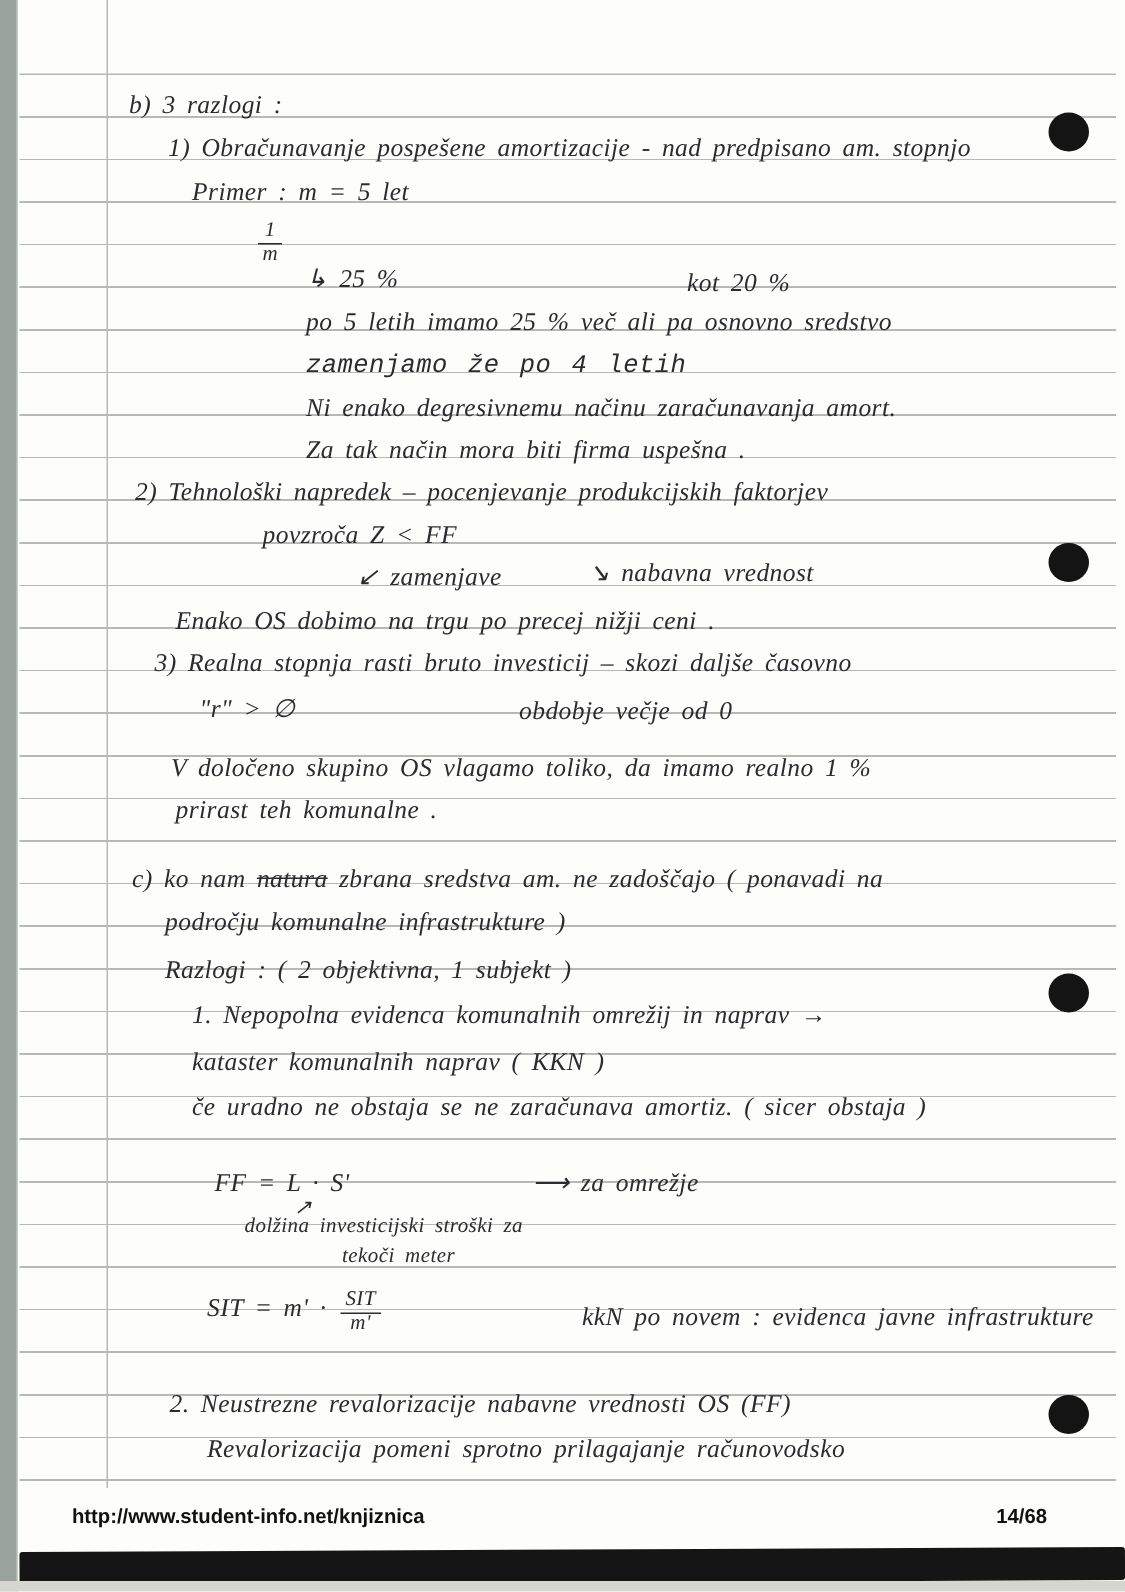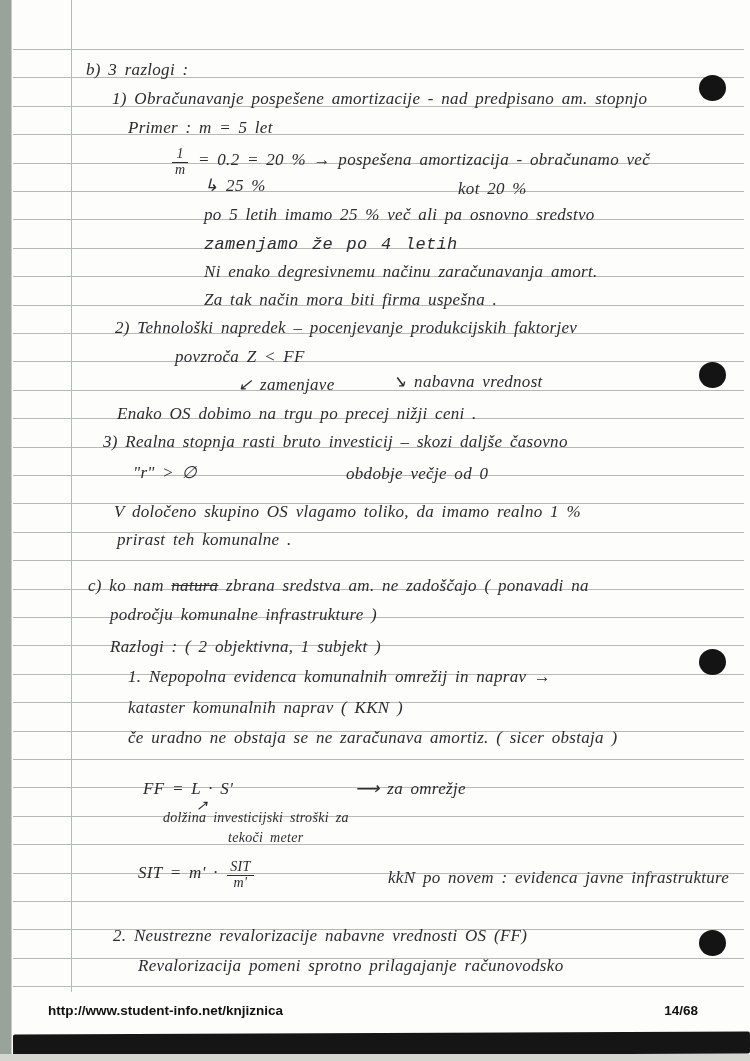--- a/index.html
+++ b/index.html
@@ -38,28 +38,28 @@
 
 <div id="page" style="--paper: #fdfdfb; --ink: #2b2b30; --rule: #b6bab6; --edge: #9aa29c; --holec: #141414;">
   <div class="rules"></div>
   <div class="margin-line"></div>
   <div class="edge-strip"></div>
 
   <div>
       <div class="hand" style="left: 86px; top: 60px;"><span>b)   3  razlogi :</span></div>
       <div class="hand" style="left: 112px; top: 89px;"><span>1) Obračunavanje  pospešene  amortizacije - nad predpisano am. stopnjo</span></div>
       <div class="hand" style="left: 128px; top: 118px;"><span>Primer :   m = 5 let</span></div>
-      <div class="hand" style="left: 170px; top: 147px;"><span class="frac"><span class="num">1</span><span class="den">m</span></span><span> = 0.2 = 20 %    →  pospešena  amortizacija - obračunamo več</span></div>
+      <div class="hand" style="left: 170px; top: 147px;"><span class="frac"><span class="num">1</span><span class="den">m</span></span></div>
       <div class="hand" style="left: 204px; top: 176px;"><span>↳ 25 %</span></div>
       <div class="hand" style="left: 458px; top: 179px;"><span>kot  20 %</span></div>
       <div class="hand" style="left: 204px; top: 205px;"><span>po  5 letih  imamo  25 %  več  ali  pa  osnovno  sredstvo</span></div>
       <div class="hand" style="left: 204px; top: 235px; font-family: Liberation Mono, monospace;"><span>zamenjamo    že po  4 letih</span></div>
       <div class="hand" style="left: 204px; top: 262px;"><span>Ni  enako  degresivnemu  načinu  zaračunavanja  amort.</span></div>
       <div class="hand" style="left: 204px; top: 290px; font-family: Liberation Serif, serif;"><span>Za  tak  način  mora  biti  firma  uspešna .</span></div>
-      <div class="hand" style="left: 115px; top: 318px;"><span>2)  Tehnološki   napredek – pocenjevanje  produkcijskih  faktorjev</span></div>
+      <div class="hand" style="left: 90px; top: 318px;"><span>2)  Tehnološki   napredek – pocenjevanje  produkcijskih  faktorjev</span></div>
       <div class="hand" style="left: 175px; top: 347px;"><span>povzroča      Z  &lt;  FF</span></div>
       <div class="hand" style="left: 238px; top: 375px;"><span>↙ zamenjave</span></div>
       <div class="hand" style="left: 392px; top: 372px;"><span>↘ nabavna  vrednost</span></div>
       <div class="hand" style="left: 117px; top: 404px;"><span>Enako  OS  dobimo  na  trgu  po  precej  nižji  ceni .</span></div>
       <div class="hand" style="left: 103px; top: 432px;"><span>3)  Realna  stopnja  rasti  bruto  investicij – skozi  daljše  časovno</span></div>
       <div class="hand" style="left: 133px; top: 463px;"><span>"r" &gt; ∅</span></div>
       <div class="hand" style="left: 346px; top: 464px;"><span>obdobje  večje  od  0</span></div>
       <div class="hand" style="left: 114px; top: 502px;"><span>V določeno   skupino   OS  vlagamo  toliko, da  imamo  realno  1 %</span></div>
       <div class="hand" style="left: 117px; top: 530px;"><span>prirast  teh  komunalne .</span></div>
       <div class="hand" style="left: 88px; top: 576px;"><span>c)   ko  nam  </span><span class="strike">natura</span><span>  zbrana  sredstva  am.  ne  zadoščajo ( ponavadi  na</span></div>

